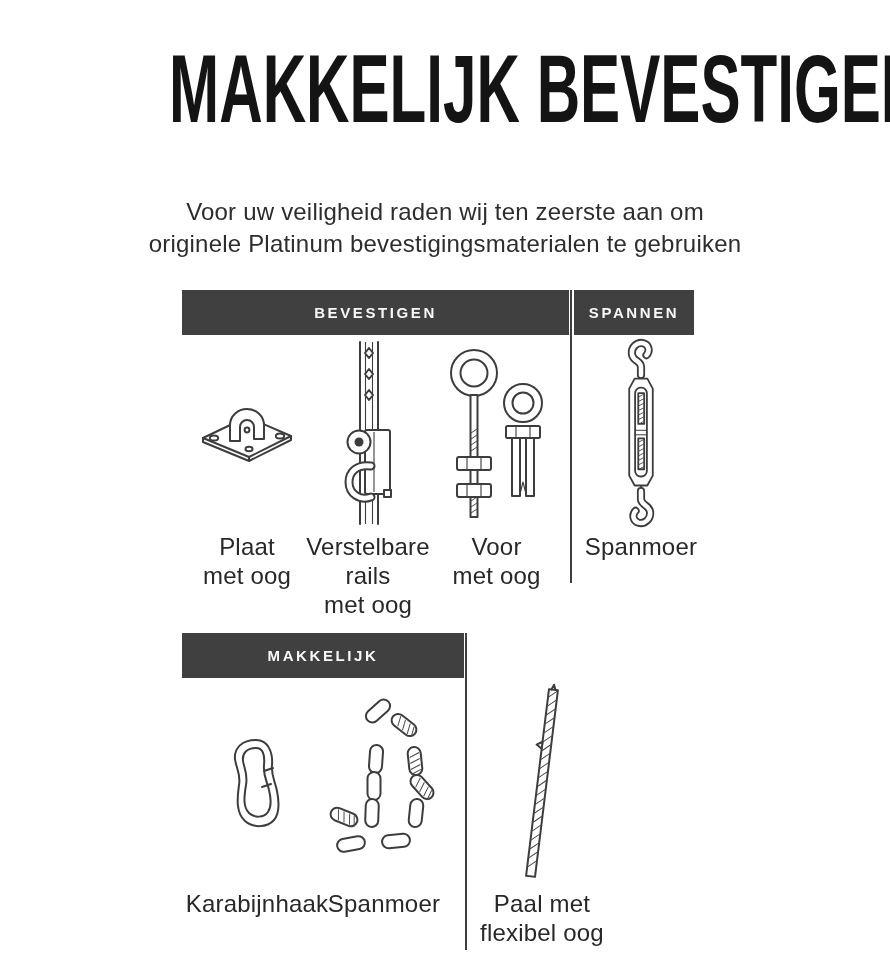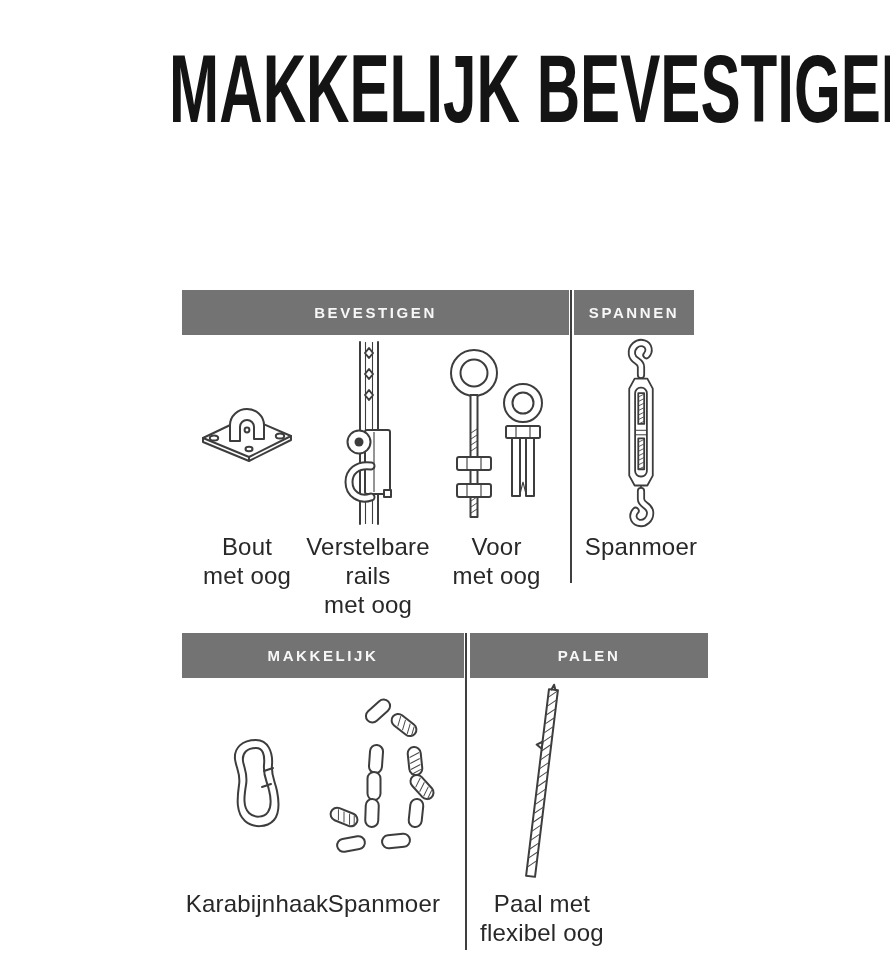--- a/index.html
+++ b/index.html
@@ -15,21 +15,21 @@
   .subtitle {
     position:absolute; top:196px; left:0; width:890px; text-align:center;
     font-size:24px; line-height:1.32; color:#2d2d2d; white-space:pre-line;
     letter-spacing:0.2px;
   }
   .section { position:absolute; left:182px; width:526px; }
   .section-top { top:290px; }
   .section-bottom { top:633px; }
   .bars { display:flex; height:45px; }
   .bar {
-    background:#737373; color:#f7f7f7; font-size:15px; font-weight:bold;
+    background:#404040; color:#f7f7f7; font-size:15px; font-weight:bold;
     letter-spacing:2.6px; display:flex; align-items:center; justify-content:center;
   }
   .bars .gap { background:#ffffff; }
   .vline { position:absolute; top:0; width:2px; background:#3f3f3f; }
   .items { position:absolute; display:flex; }
   .cell { display:flex; flex-direction:column; align-items:center; }
   .icon-box { display:flex; align-items:center; justify-content:center; }
   .section-top .icon-box { height:196px; }
   .section-bottom .icon-box { height:210px; }
   .label {
@@ -43,20 +43,22 @@
   .hatch { stroke:#4a4a4a; fill:none; stroke-width:1; }
   .tube-dark { stroke:#3d3d3d; fill:none; stroke-width:9; stroke-linecap:round; }
   .tube-lite { stroke:#ffffff; fill:none; stroke-width:5; stroke-linecap:round; }
 </style>
 </head>
 <body>
 
 <div class="page">
 
   <div class="title">MAKKELIJK BEVESTIGEN</div>
+  <div class="subtitle">Voor uw veiligheid raden wij ten zeerste aan om
+originele Platinum bevestigingsmaterialen te gebruiken</div>
 
   <div class="section section-top">
     <div class="bars">
       <div class="bar" style="width:387px">BEVESTIGEN</div>
       <div class="gap" style="width:5px"></div>
       <div class="bar" style="width:120px">SPANNEN</div>
     </div>
     <div class="vline" style="left:388px; height:293px;"></div>
 
     <div class="items" style="left:0; top:45px; width:387px;">
@@ -66,21 +68,21 @@
           <svg width="100" height="68" viewBox="0 0 100 68">
             <path class="fw" d="M6,39 L50,18 L94,37 L52,58 Z"></path>
             <path class="ln" d="M6,39 L6,43 L52,62 L94,41 L94,37 M52,58 L52,62"></path>
             <ellipse class="fw" cx="17" cy="39" rx="4.2" ry="2.6" stroke-width="1.5"></ellipse>
             <ellipse class="fw" cx="83" cy="37" rx="4.2" ry="2.6" stroke-width="1.5"></ellipse>
             <ellipse class="fw" cx="52" cy="50" rx="3.5" ry="2.2" stroke-width="1.5"></ellipse>
             <path class="fw" d="M33,42 L33,26 A17,16 0 0 1 67,26 L67,40 L57,40 L57,28 A7,7 0 0 0 43,28 L43,42 Z"></path>
             <circle class="fw" cx="50" cy="31" r="2.4" stroke-width="1.3"></circle>
           </svg>
         </div>
-        <div class="label">Bout
+        <div class="label">Plaat
 met oog</div>
       </div>
 
       <div class="cell" style="width:112px">
         <div class="icon-box">
           <svg width="70" height="186" viewBox="0 0 70 186">
             <path class="ln" d="M27,2 L27,184 M45,2 L45,184"></path>
             <path class="thin" d="M32.5,2 L32.5,184 M39.5,2 L39.5,184"></path>
             <path class="fw" stroke-width="1.5" d="M36,8 L40,13 L36,18 L32,13 Z"></path>
             <path class="fw" stroke-width="1.5" d="M36,29 L40,34 L36,39 L32,34 Z"></path>
@@ -144,21 +146,20 @@
         </div>
         <div class="label">Spanmoer</div>
       </div>
     </div>
   </div>
 
   <div class="section section-bottom">
     <div class="bars">
       <div class="bar" style="width:282px">MAKKELIJK</div>
       <div class="gap" style="width:6px"></div>
-      <div class="bar" style="width:238px">PALEN</div>
     </div>
     <div class="vline" style="left:283px; height:317px;"></div>
 
     <div class="items" style="left:16px; top:45px; width:282px;">
 
       <div class="cell" style="width:118px">
         <div class="icon-box">
           <svg width="74" height="96" viewBox="0 0 74 96">
             <path class="fw" stroke-width="2.2" d="M36,5 C22,5 14,13 15,24 C16,33 21,39 19,50 C17,64 16,78 25,86 C33,93 47,93 54,85 C60,78 59,66 57,56 C55,46 51,41 52,30 C53,17 48,5 36,5 Z"></path>
             <path class="fw" d="M36,13 C27,13 22,18 23,26 C24,33 28,39 26,50 C24,62 23,72 29,78 C34,83 44,83 48,77 C52,71 51,63 49,55 C47,46 43,41 44,30 C45,20 43,13 36,13 Z"></path>

